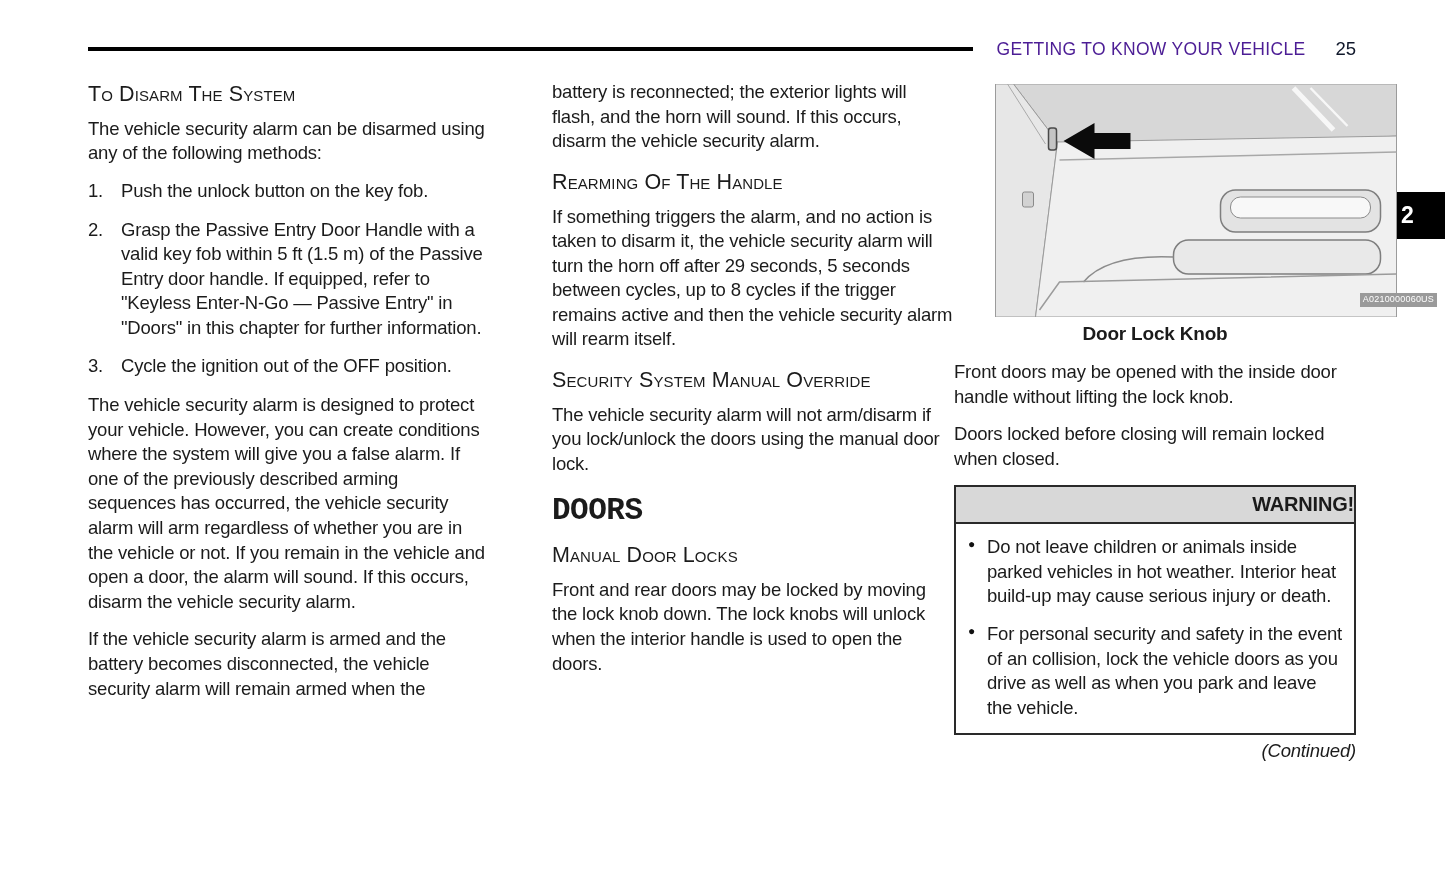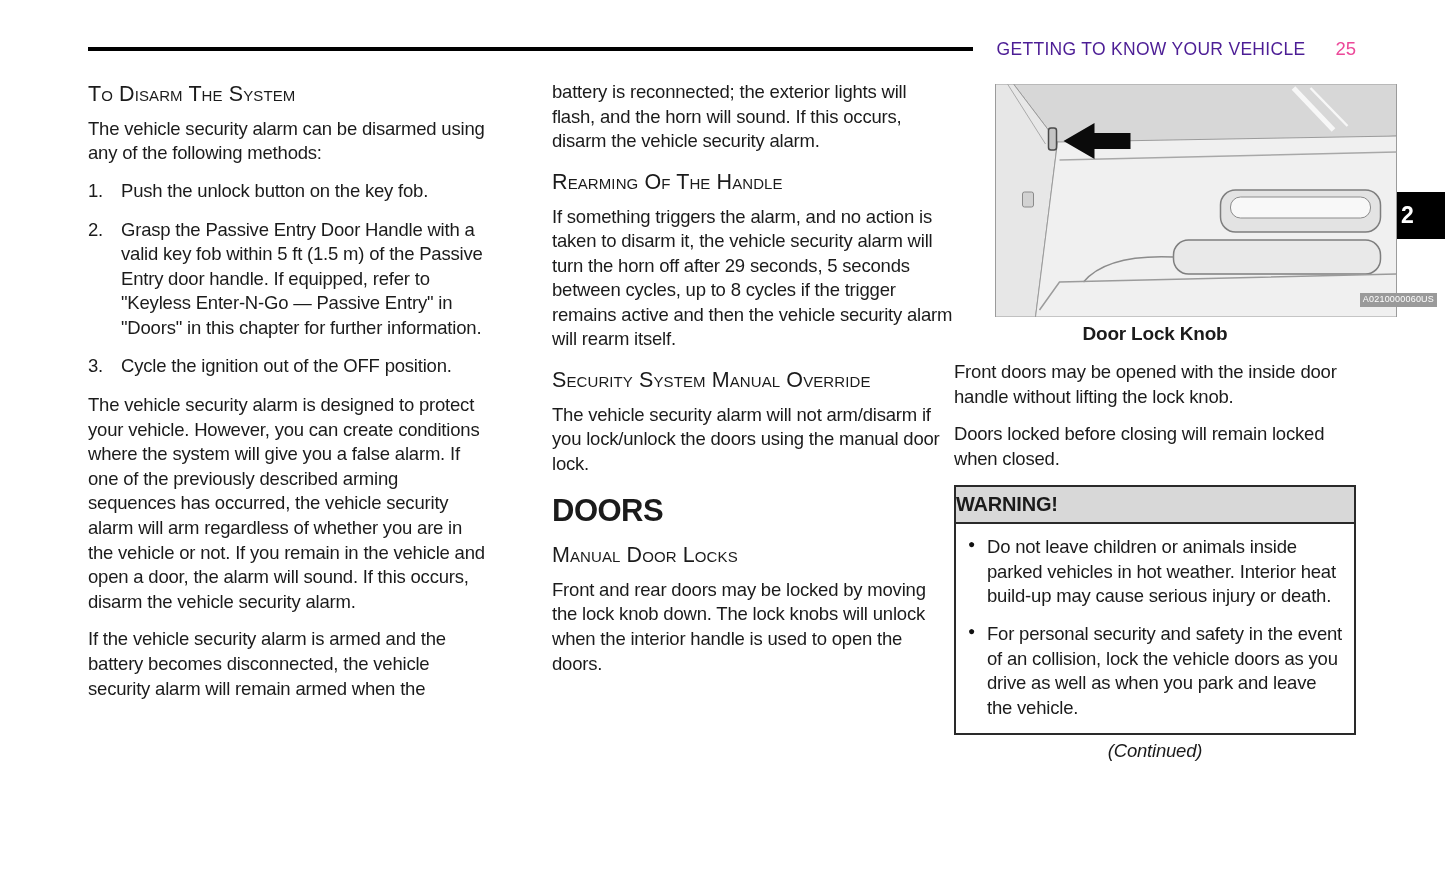--- a/index.html
+++ b/index.html
@@ -28,21 +28,21 @@
     background: #000;
     margin-right: 24px;
   }
   .chapter-title {
     color: #4c1d95;
     font-size: 17.5px;
     letter-spacing: 0.3px;
     white-space: nowrap;
   }
   .page-number {
-    color: #ec4899;
+    color: #0f172a;
     font-size: 18.5px;
     margin-left: 30px;
     font-weight: normal;
   }
 
   
   .chapter-tab {
     position: absolute;
     right: 0;
     top: 192px;
@@ -81,20 +81,21 @@
     line-height: 1.15;
   }
   .col2 .sc-heading { margin-top: 16px; }
   .col1 .sc-heading { margin-top: 2px; }
   .doors-heading {
     font-weight: bold;
     font-size: 31px;
     letter-spacing: -0.5px;
     margin: 18px 0 8px 0;
     line-height: 1.05;
+    font-family: Liberation Mono, monospace;
   }
 
   
   .num-list { list-style: none; margin: 2px 0 2px 0; padding: 0; }
   .num-list li { display: flex; margin-bottom: 14px; }
   .num-list .num { width: 33px; flex: none; }
   .num-list .li-text { flex: 1; }
 
   
   .figure {
@@ -122,21 +123,21 @@
   }
 
   
   .warning-box {
     border: 2px solid #2a2a2a;
     margin-top: 3px;
   }
   .warning-header {
     background: #d8d8d8;
     border-bottom: 2px solid #2a2a2a;
-    text-align: left;
+    text-align: right;
     font-weight: bold;
     font-size: 20px;
     padding: 4px 0 5px 0;
   }
   .warning-list {
     list-style: none;
     margin: 11px 0 3px 0;
     padding: 0 8px 0 12px;
   }
   .warning-list li {
@@ -148,21 +149,21 @@
     content: "●";
     position: absolute;
     left: 0;
     top: 2px;
     font-size: 12px;
     color: #111;
   }
 
   .continued {
     font-style: italic;
-    text-align: center;
+    text-align: right;
     font-size: 18.5px;
     margin-top: 4px;
   }
 </style>
 </head>
 <body>
 
 <div class="page">
 
   <header class="page-header">

